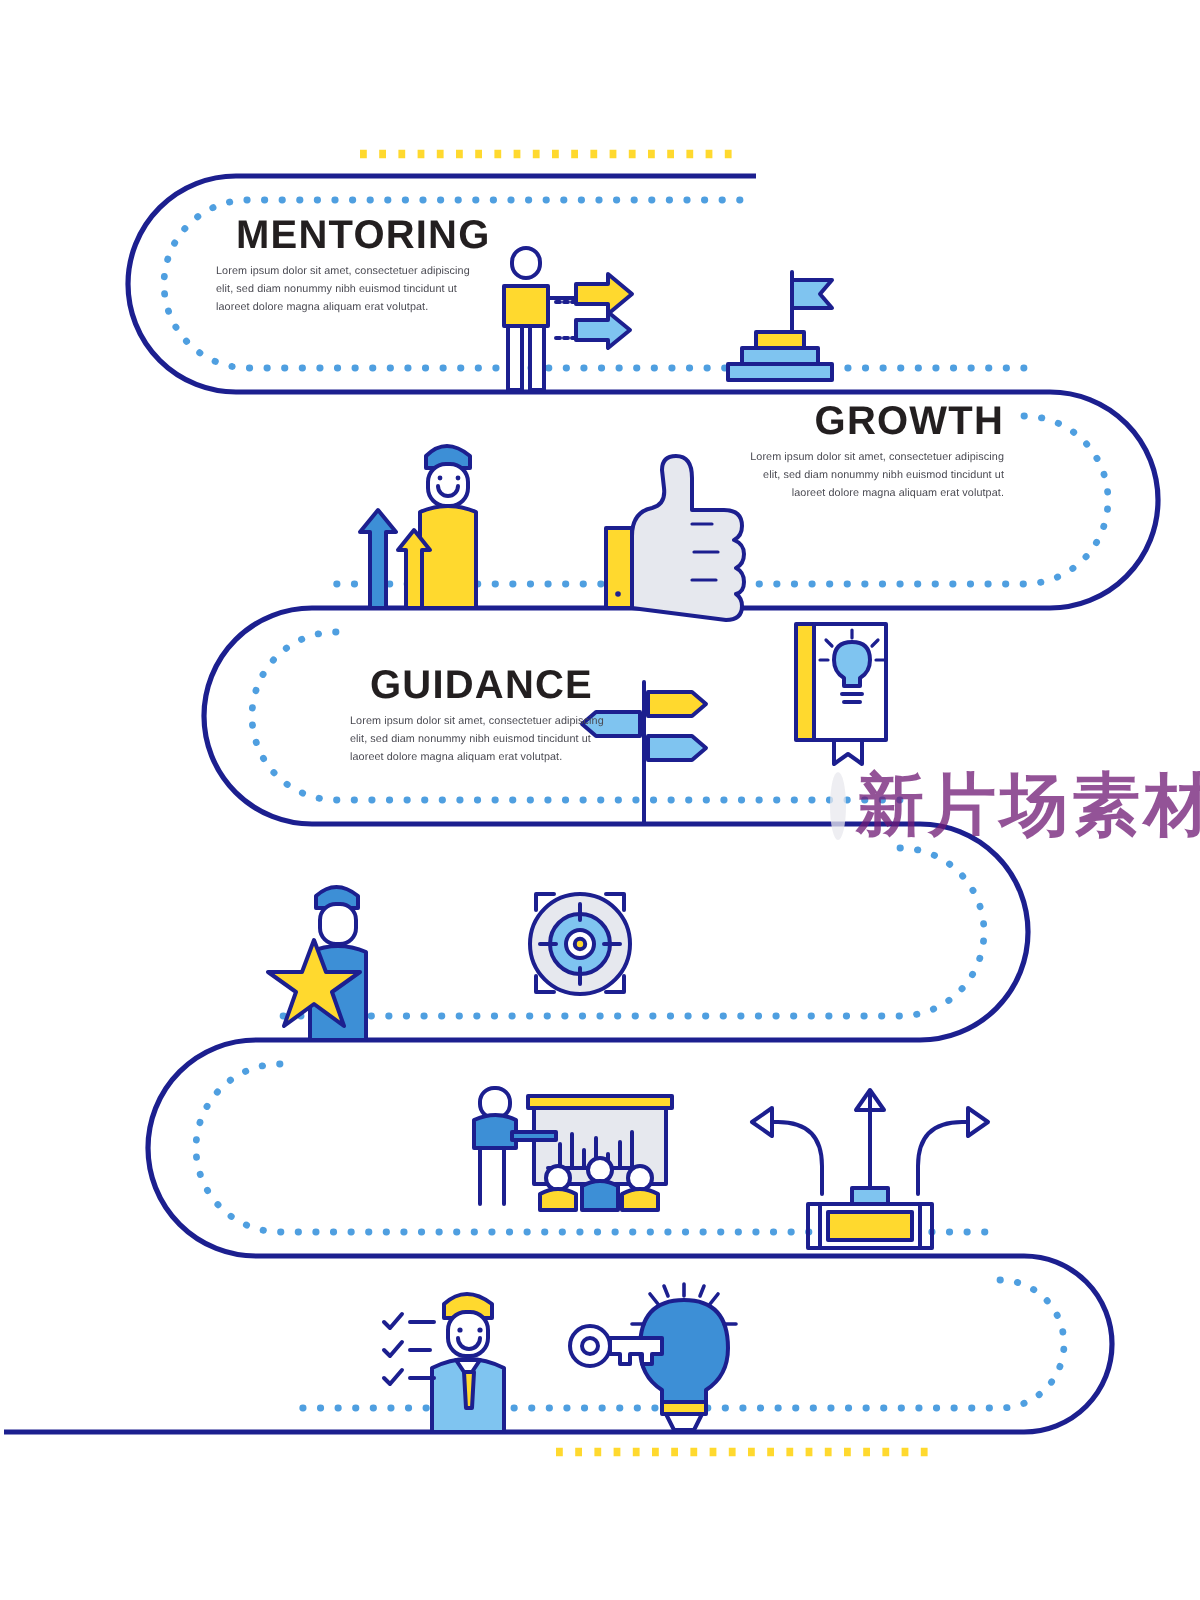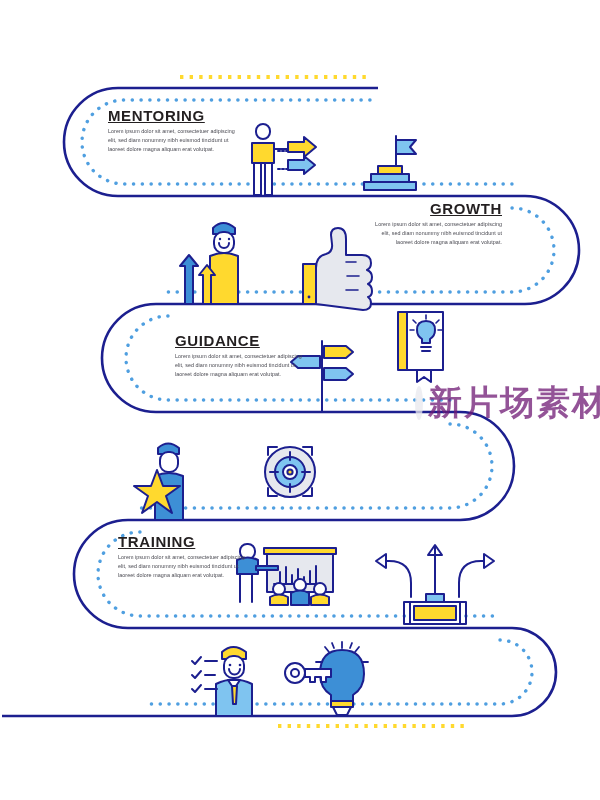--- a/index.html
+++ b/index.html
@@ -2,22 +2,22 @@
 <html><head>
 <meta charset="utf-8">
 <style>
   html,body{margin:0;padding:0;background:#ffffff;}
   body{width:600px;height:800px;position:relative;overflow:hidden;
        font-family:"Liberation Sans","DejaVu Sans",sans-serif;}
   #stage{position:absolute;left:0;top:0;width:600px;height:800px;}
   svg.layer{position:absolute;left:0;top:0;width:600px;height:800px;}
   .txtblock{position:absolute;}
   .title{font-family:"Liberation Sans","DejaVu Sans",sans-serif;
-         font-weight:bold;font-size:15px;letter-spacing:0.6px;
-         color:#231f20;margin:0 0 4px 0;line-height:1;text-decoration:underline;}
+         font-weight:bold;font-size:20px;letter-spacing:0.6px;
+         color:#231f20;margin:0 0 4px 10px;line-height:1;}
   .body{font-family:"Liberation Sans","DejaVu Sans",sans-serif;
         font-size:5.4px;line-height:1.62;color:#4a4a52;margin:0;
         letter-spacing:0.05px;}
   .left{text-align:left;}
   .right{text-align:right;}
   .wm{position:absolute;left:415px;top:375px;width:175px;height:55px;
       font-size:34px;color:#701a75;font-weight:bold;letter-spacing:2px;
       font-family:"DejaVu Sans",sans-serif;opacity:.75;
       display:flex;align-items:center;white-space:nowrap;pointer-events:none;}
   .wm .mk{display:inline-block;width:34px;height:34px;border:4px solid #e9e9ee;
@@ -216,24 +216,20 @@
     <p class="title">GROWTH</p>
     <p class="body">Lorem ipsum dolor sit amet, consectetuer adipiscing elit, sed diam nonummy nibh euismod tincidunt ut laoreet dolore magna aliquam erat volutpat.</p>
   </div>
 
   <div class="txtblock left" style="left:175px;top:333px;width:130px;">
     <p class="title">GUIDANCE</p>
     <p class="body">Lorem ipsum dolor sit amet, consectetuer adipiscing elit, sed diam nonummy nibh euismod tincidunt ut laoreet dolore magna aliquam erat volutpat.</p>
   </div>
 
 
-  <div class="txtblock left" style="left:118px;top:534px;width:130px;">
-    <p class="title">TRAINING</p>
-    <p class="body">Lorem ipsum dolor sit amet, consectetuer adipiscing elit, sed diam nonummy nibh euismod tincidunt ut laoreet dolore magna aliquam erat volutpat.</p>
-  </div>
 
 
   <div class="wm">
     <span class="mk"></span>
     <span>新片场素材</span>
   </div>
 
 </div>
 
 </body></html>

